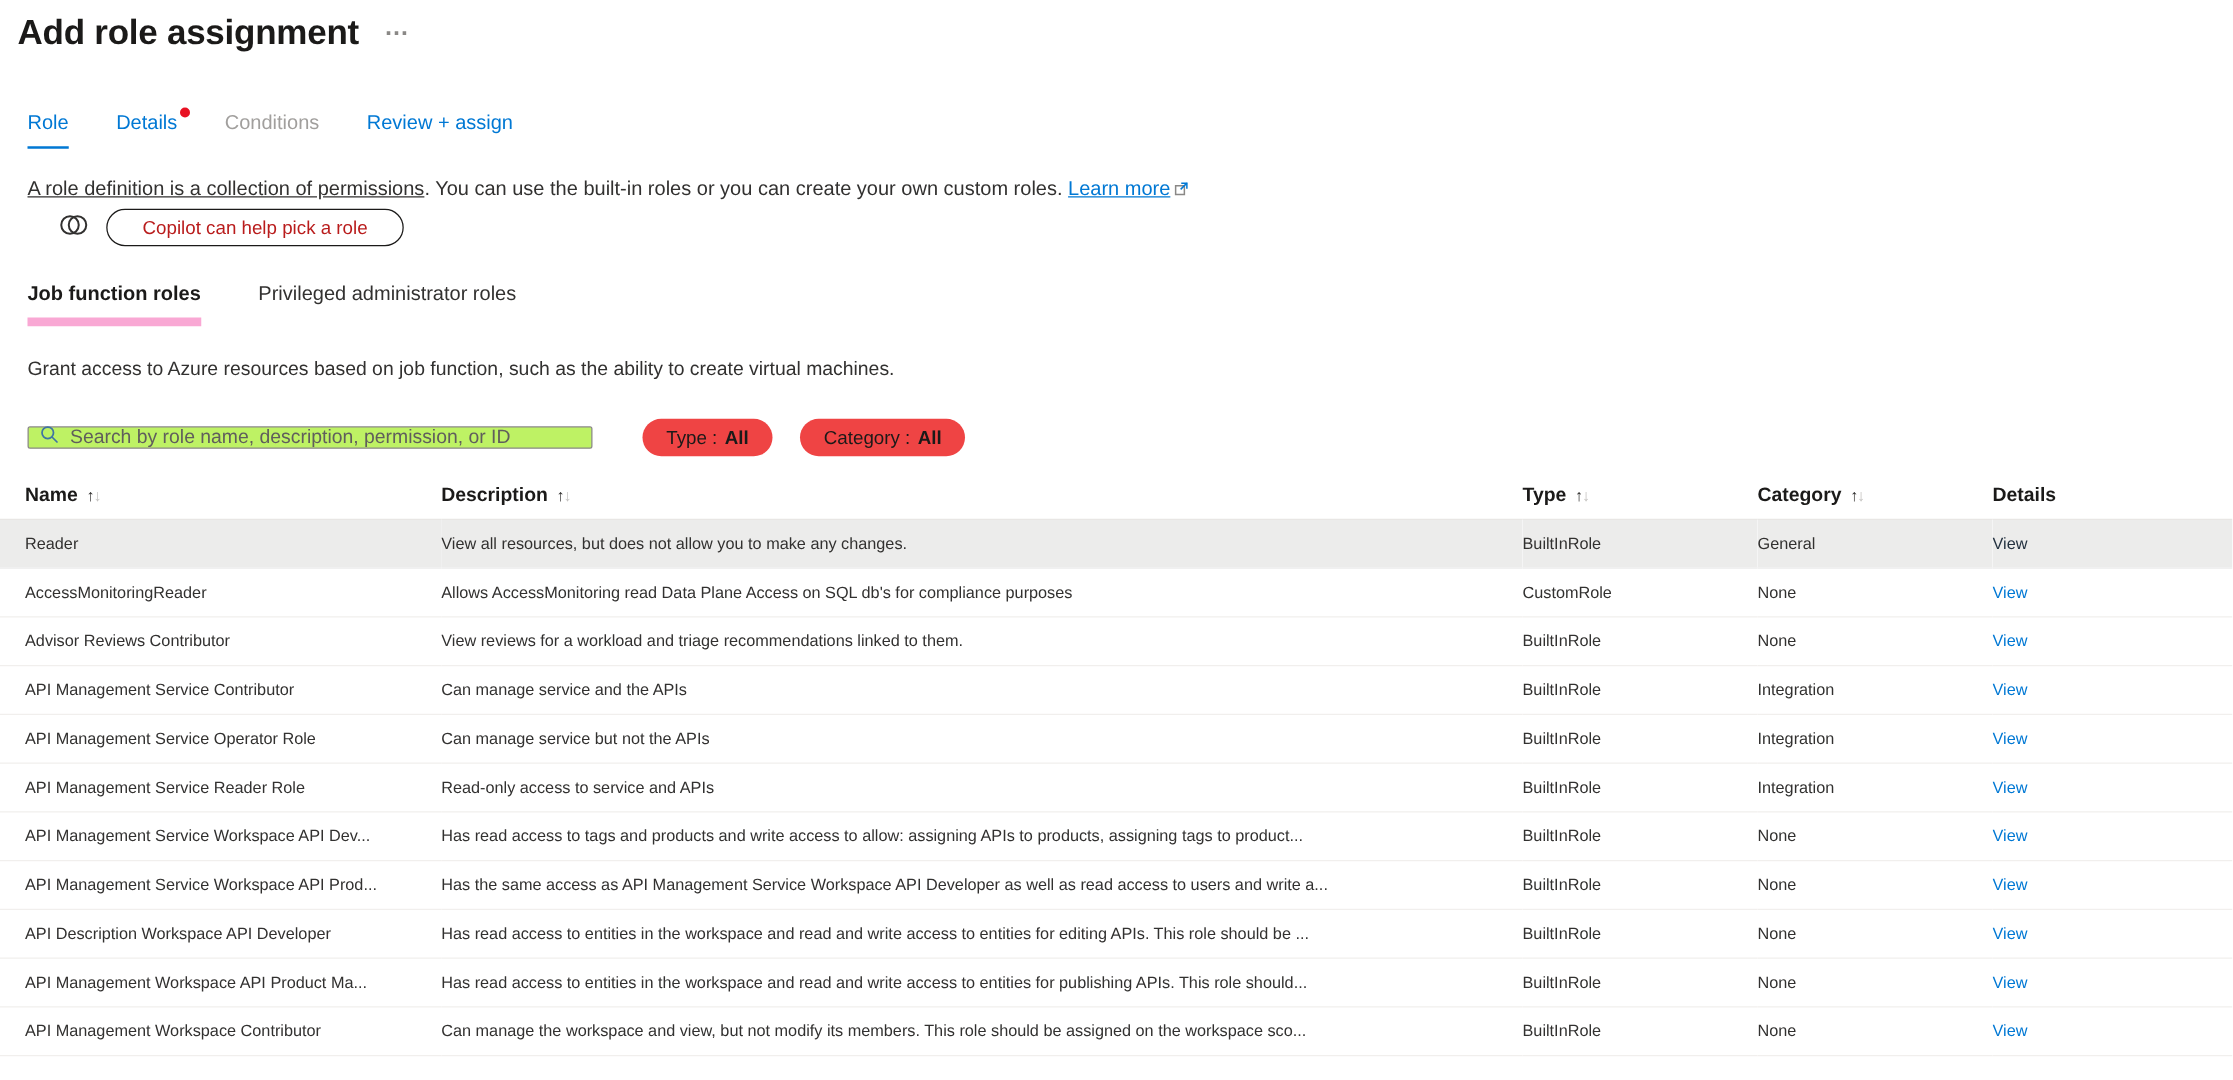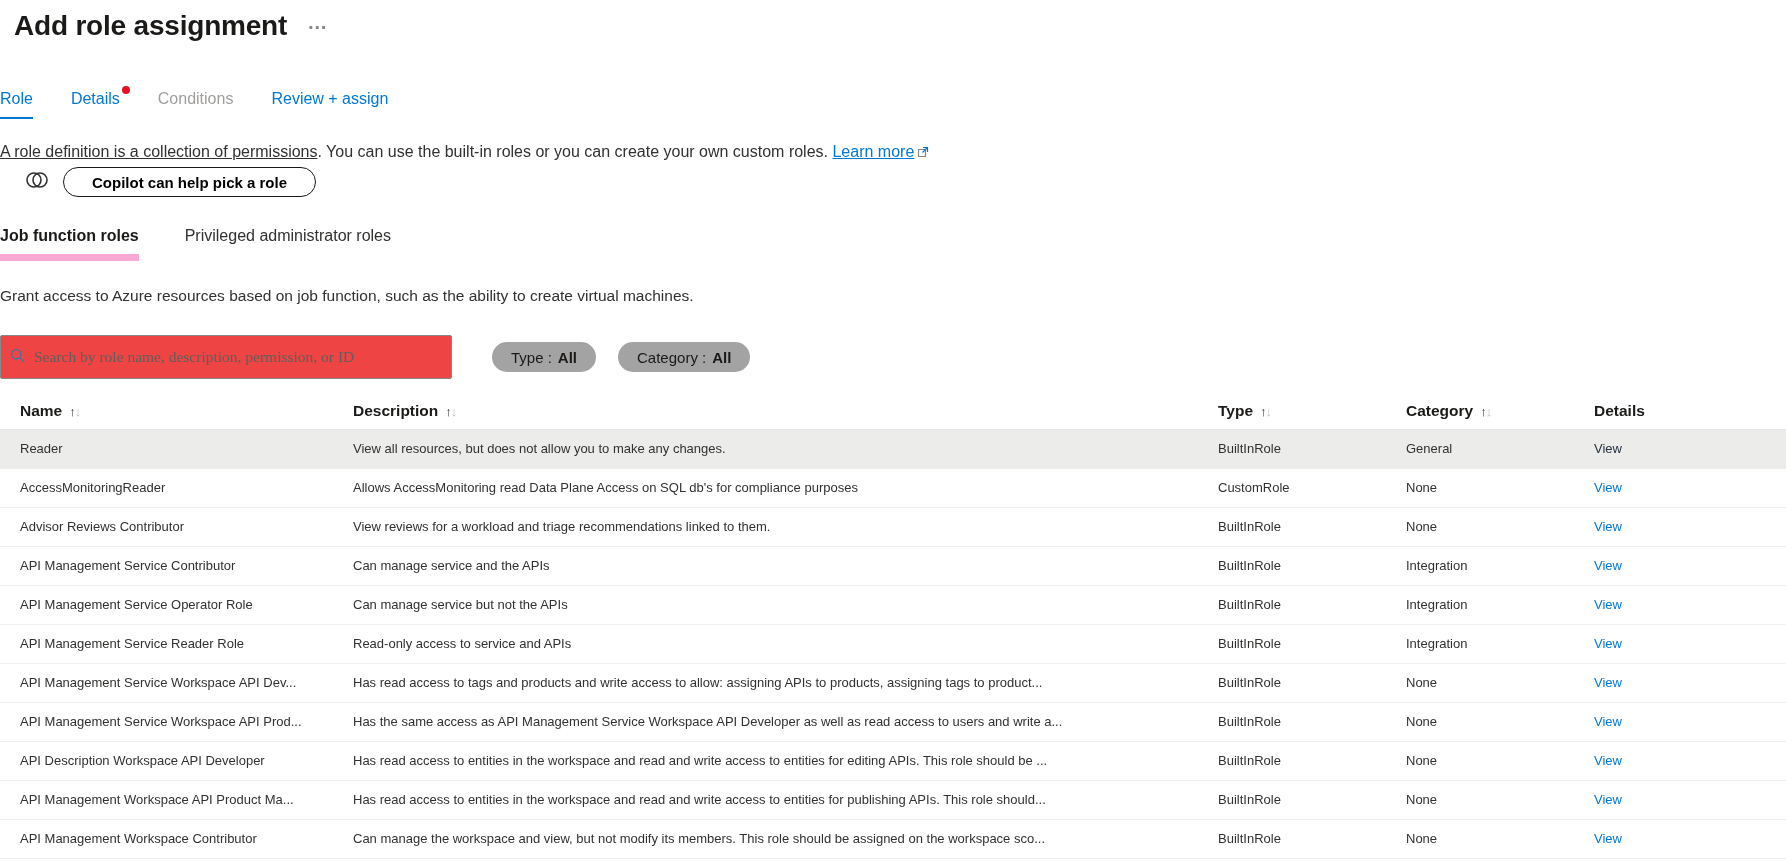--- a/index.html
+++ b/index.html
@@ -6,62 +6,62 @@
   html,body { margin:0; padding:0; }
   body {
     width:1786px; height:864px; background:#ffffff; overflow:hidden;
     font-family:"Liberation Sans", sans-serif; color:#323130;
   }
   
   .page-header { display:flex; align-items:flex-start; gap:20px; padding:10px 0 0 14px; }
   .page-title { font-size:28px; font-weight:700; color:#1b1a19; margin:0; letter-spacing:-0.2px; }
   .more-btn { color:#8a8886; font-size:20px; font-weight:700; letter-spacing:2px; margin-top:2px; cursor:pointer; line-height:1; }
 
-  .content { }
+  .content { padding-left:22px; }
 
   
   .tabs { display:flex; gap:38px; margin-top:48px; }
   .tab { font-size:16px; color:#0078d4; padding-bottom:9px; position:relative; cursor:pointer; white-space:nowrap; }
   .tab.active { border-bottom:2px solid #0078d4; }
   .tab.disabled { color:#a19f9d; cursor:default; }
   .tab .dot { position:absolute; top:-4px; right:-10px; width:8px; height:8px; border-radius:50%; background:#e81123; }
 
   
   .intro { margin-top:24px; font-size:16px; color:#323130; }
   .definition { text-decoration:underline; }
   .learn-more { color:#0078d4; text-decoration:underline; cursor:pointer; }
   .ext-icon { display:inline-block; vertical-align:-1px; margin-left:3px; }
 
   
   .copilot-row { display:flex; align-items:center; gap:13px; margin-top:5px; padding-left:24px; }
   .copilot-btn {
     border:1px solid #1b1a19; border-radius:15px; height:30px; padding:0 28px;
-    display:flex; align-items:center; font-size:15px; font-weight:700; color:#000000;
+    display:flex; align-items:center; font-size:15px; font-weight:400; color:#b91c1c;
     background:#ffffff; cursor:pointer; font-family:inherit;
   }
 
   
   .subtabs { display:flex; gap:46px; margin-top:30px; }
   .subtab { font-size:16px; color:#323130; padding-bottom:9px; cursor:pointer; }
   .subtab.active { font-weight:700; color:#1b1a19; border-bottom:7px solid #f9a8d4; }
 
   .grant-text { margin-top:26px; font-size:15.5px; color:#323130; }
 
   
   .filter-row { display:flex; align-items:center; margin-top:30px; }
   .search-box {
-    width:452px; height:44px; border:1px solid #8a8886; border-radius:2px;
-    display:flex; align-items:center; gap:7px; padding:0 9px; background:#ef4444;font-family:Liberation Serif, serif;
+    width:452px; height:18px; border:1px solid #8a8886; border-radius:2px;
+    display:flex; align-items:center; gap:7px; padding:0 9px; background:#bef264;
   }
   .search-box input {
     border:none; outline:none; flex:1; font-size:15.5px; font-family:inherit; color:#323130; background:transparent;
   }
   .search-box input::placeholder { color:#605e5c; }
   .pill {
-    background:#a3a3a3; border-radius:16px; height:30px; padding:0 19px;
+    background:#ef4444; border-radius:16px; height:30px; padding:0 19px;
     display:flex; align-items:center; gap:6px; font-size:15px; color:#1b1a19; cursor:pointer; white-space:nowrap;
   }
   .pill .pill-value { font-weight:700; }
   .pill.type { margin-left:40px; }
   .pill.category { margin-left:22px; }
 
   
   table.roles { width:1786px; table-layout:fixed; border-collapse:collapse; margin-top:14px; }
   col.c-name { width:353px; } col.c-desc { width:865px; } col.c-type { width:188px; }
   col.c-cat { width:188px; } col.c-det { width:192px; }

